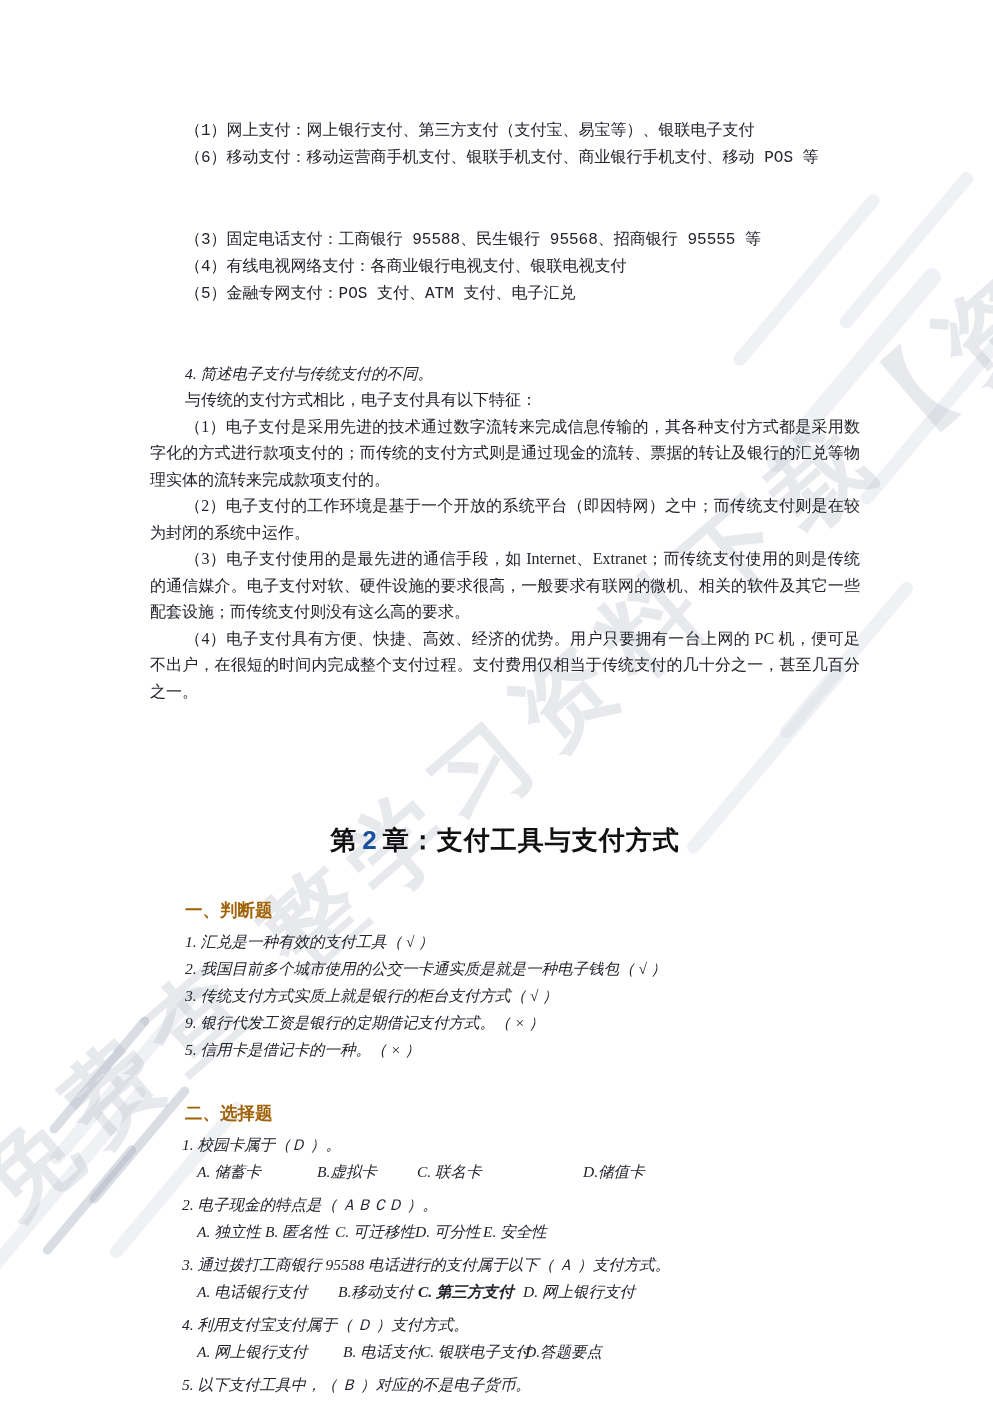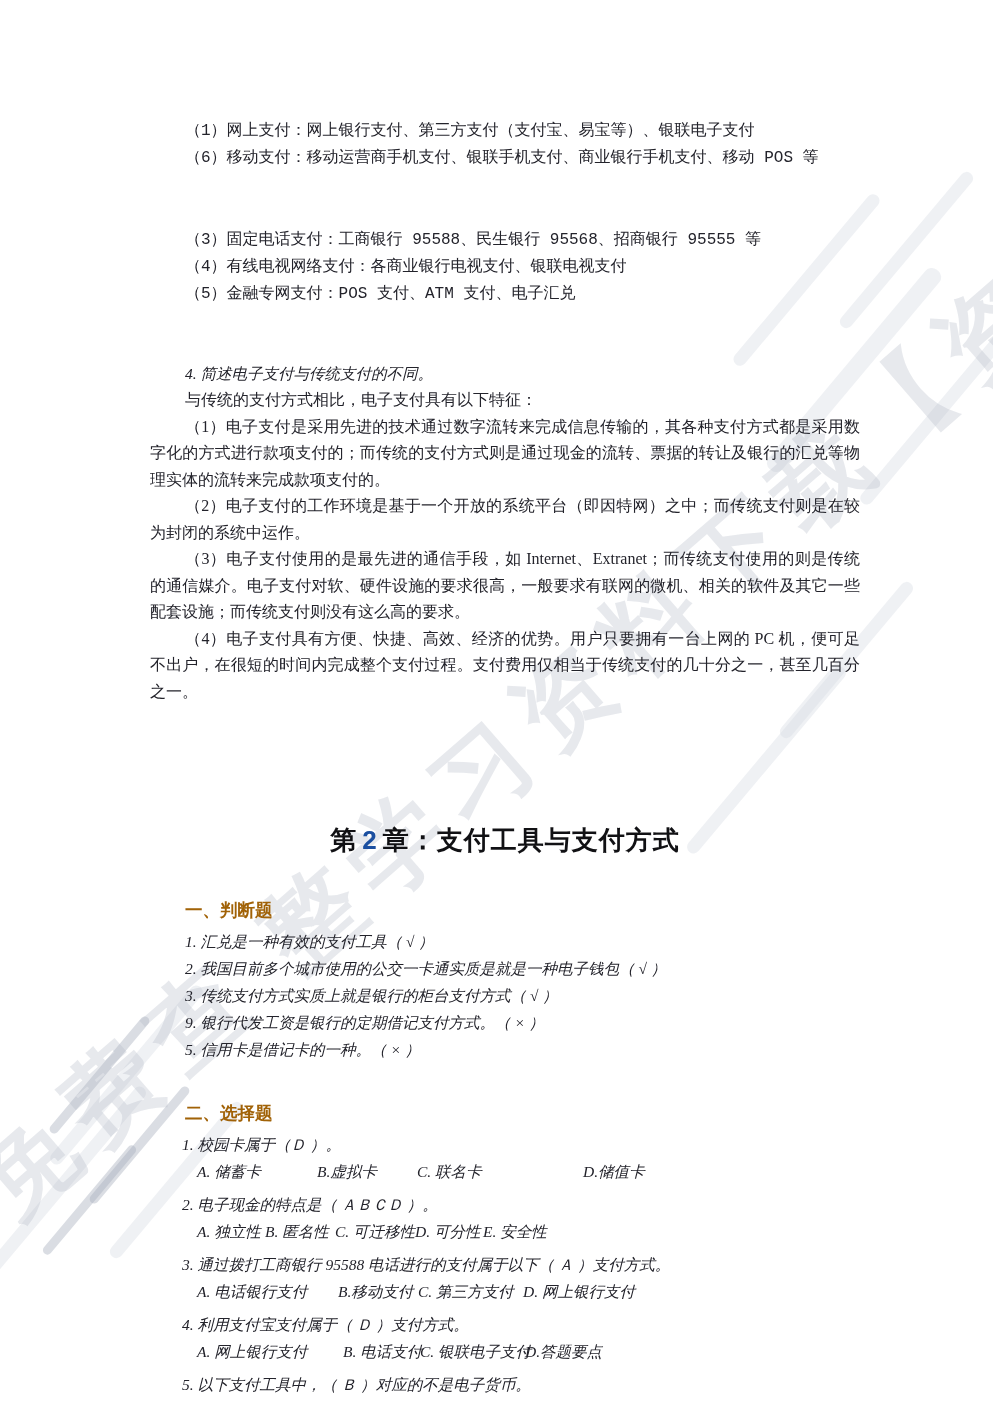--- a/index.html
+++ b/index.html
@@ -59,21 +59,21 @@
   .sec-judgment{margin-top:40px;}
   .sec-choice{margin-top:38px;}
   .j-items{margin-top:6px;}
   .j-items p{margin-left:35px;}
   .c-block{margin-top:6px;}
   .c-stem{margin-left:32px;}
   .c-opts{margin-left:47px;white-space:nowrap;}
   .c-opts span{display:inline-block;}
   .q1 .o1{width:120px;} .q1 .o2{width:100px;} .q1 .o3{width:166px;}
   .q2 .o1{width:68px;}  .q2 .o2{width:70px;}  .q2 .o3{width:80px;text-align:right;} .q2 .o4{width:68px;}
-  .q3 .o1{width:141px;} .q3 .o2{width:80px;}  .q3 .o3{width:105px;}
+  .q3 .o1{width:141px;} .q3 .o2{width:80px;}  .q3 .o3{width:105px;font-weight:bold;}
   .q4 .o1{width:146px;} .q4 .o2{width:77px;}  .q4 .o3{width:105px;}
   .q5 .o1{width:141px;} .q5 .o2{width:107px;} .q5 .o3{width:78px;}
 </style>
 </head>
 <body>
 
 <div class="page">
 
   <div class="wm-layer">
     <div class="streak s1"></div>

